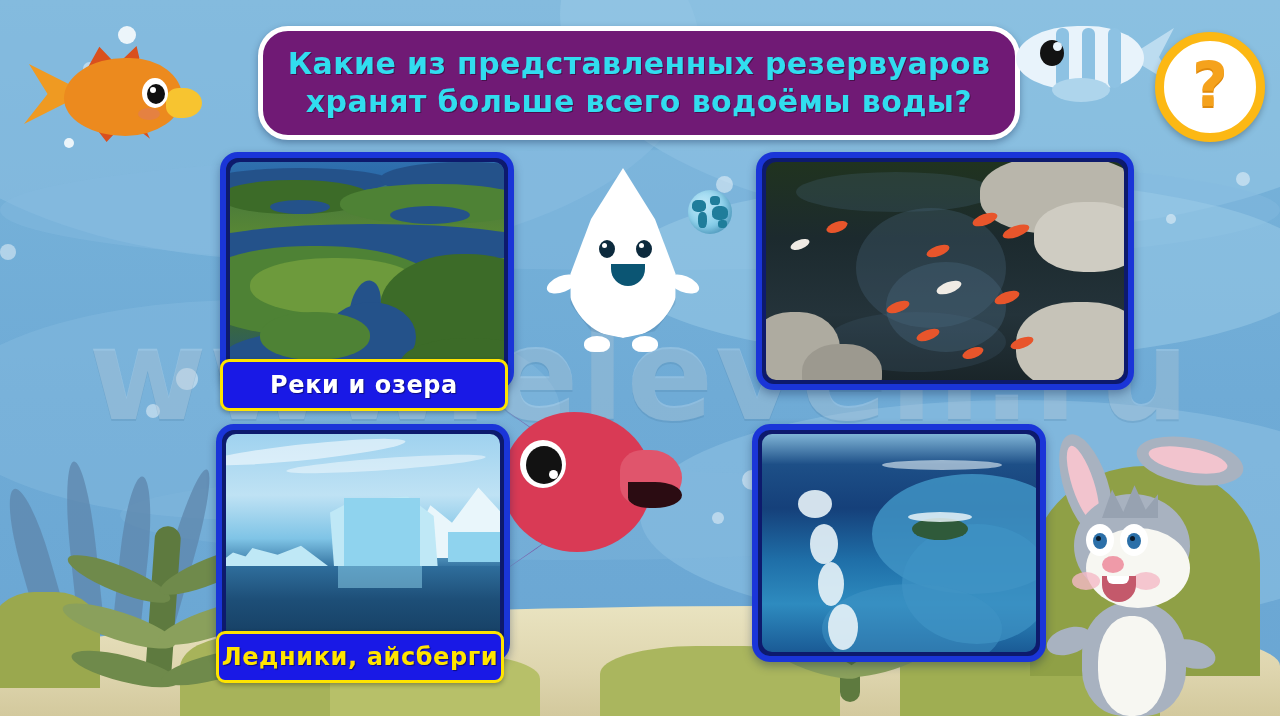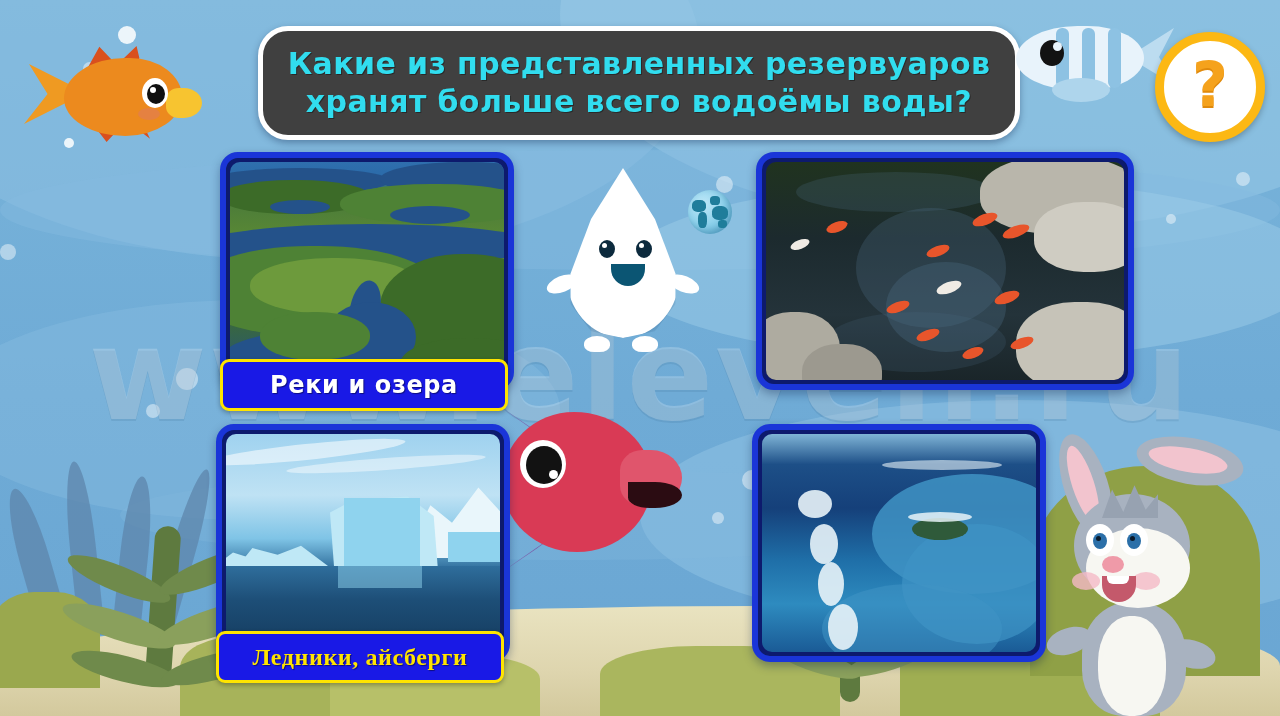--- a/index.html
+++ b/index.html
@@ -38,21 +38,21 @@
   .plant{position:absolute;bottom:0;transform-origin:bottom center;}
   .leaf{position:absolute;background:#6f8a4b;border-radius:50%;}
   .leaf.dk{background:#5e7a3f;}
   .leaf.lt{background:#8aa05c;}
   .blade{position:absolute;bottom:0;background:#5e86ab;opacity:.75;border-radius:50% 50% 0 0;}
   .kelp{position:absolute;bottom:0;background:#9aa84e;border-radius:40% 40% 0 0;}
 
   
   .banner{
     position:absolute;left:258px;top:26px;width:752px;height:104px;
-    background:#404040;border:5px solid #ffffff;border-radius:30px;
+    background:#701a75;border:5px solid #ffffff;border-radius:30px;
     box-shadow:0 3px 7px rgba(10,30,70,.35);
     display:flex;align-items:center;justify-content:center;
     text-align:center;
   }
   .banner-text{
     color:#31ddef;font-size:30px;line-height:1.28;font-weight:700;
     letter-spacing:.4px;
     text-shadow:1px 1px 0 rgba(0,0,0,.35);
     padding:0 18px;
   }
@@ -355,21 +355,21 @@
         <div class="koi w" style="left:170px;top:120px;width:26px;height:11px;"></div>
         <div class="koi" style="left:120px;top:140px;width:24px;height:10px;"></div>
         <div class="koi" style="left:228px;top:130px;width:26px;height:11px;"></div>
         <div class="koi" style="left:150px;top:168px;width:24px;height:10px;"></div>
         <div class="koi" style="left:196px;top:186px;width:22px;height:10px;"></div>
         <div class="koi" style="left:244px;top:176px;width:24px;height:10px;"></div>
       </div>
     </div>
   </div>
 
-  <div class="card" style="left:216px;top:424px;font-family:Liberation Serif, serif;">
+  <div class="card" style="left:216px;top:424px;">
     <div class="card-photo">
       <div class="ph ph-ice">
         <div class="snow" style="left:-20px;top:10px;width:200px;height:16px;opacity:.55;border-radius:50%;transform:rotate(-6deg);"></div>
         <div class="snow" style="left:60px;top:24px;width:200px;height:12px;opacity:.45;border-radius:50%;transform:rotate(-4deg);"></div>
         <div class="berg2" style="left:178px;top:44px;width:120px;height:80px;clip-path:polygon(0% 100%,22% 34%,40% 56%,62% 12%,84% 48%,100% 24%,100% 100%);background:#e9f6fb;"></div>
         <div class="berg" style="left:104px;top:52px;width:108px;height:88px;clip-path:polygon(4% 96%,0% 30%,22% 16%,72% 12%,96% 34%,100% 96%);"></div>
         <div class="berg2" style="left:118px;top:64px;width:76px;height:70px;"></div>
         <div class="berg" style="left:12px;top:104px;width:90px;height:28px;clip-path:polygon(0% 100%,16% 36%,44% 60%,70% 28%,100% 100%);"></div>
         <div class="berg" style="left:-14px;top:112px;width:70px;height:22px;clip-path:polygon(0% 100%,30% 30%,64% 64%,100% 100%);"></div>
         <div class="berg2" style="left:222px;top:98px;width:70px;height:30px;"></div>

